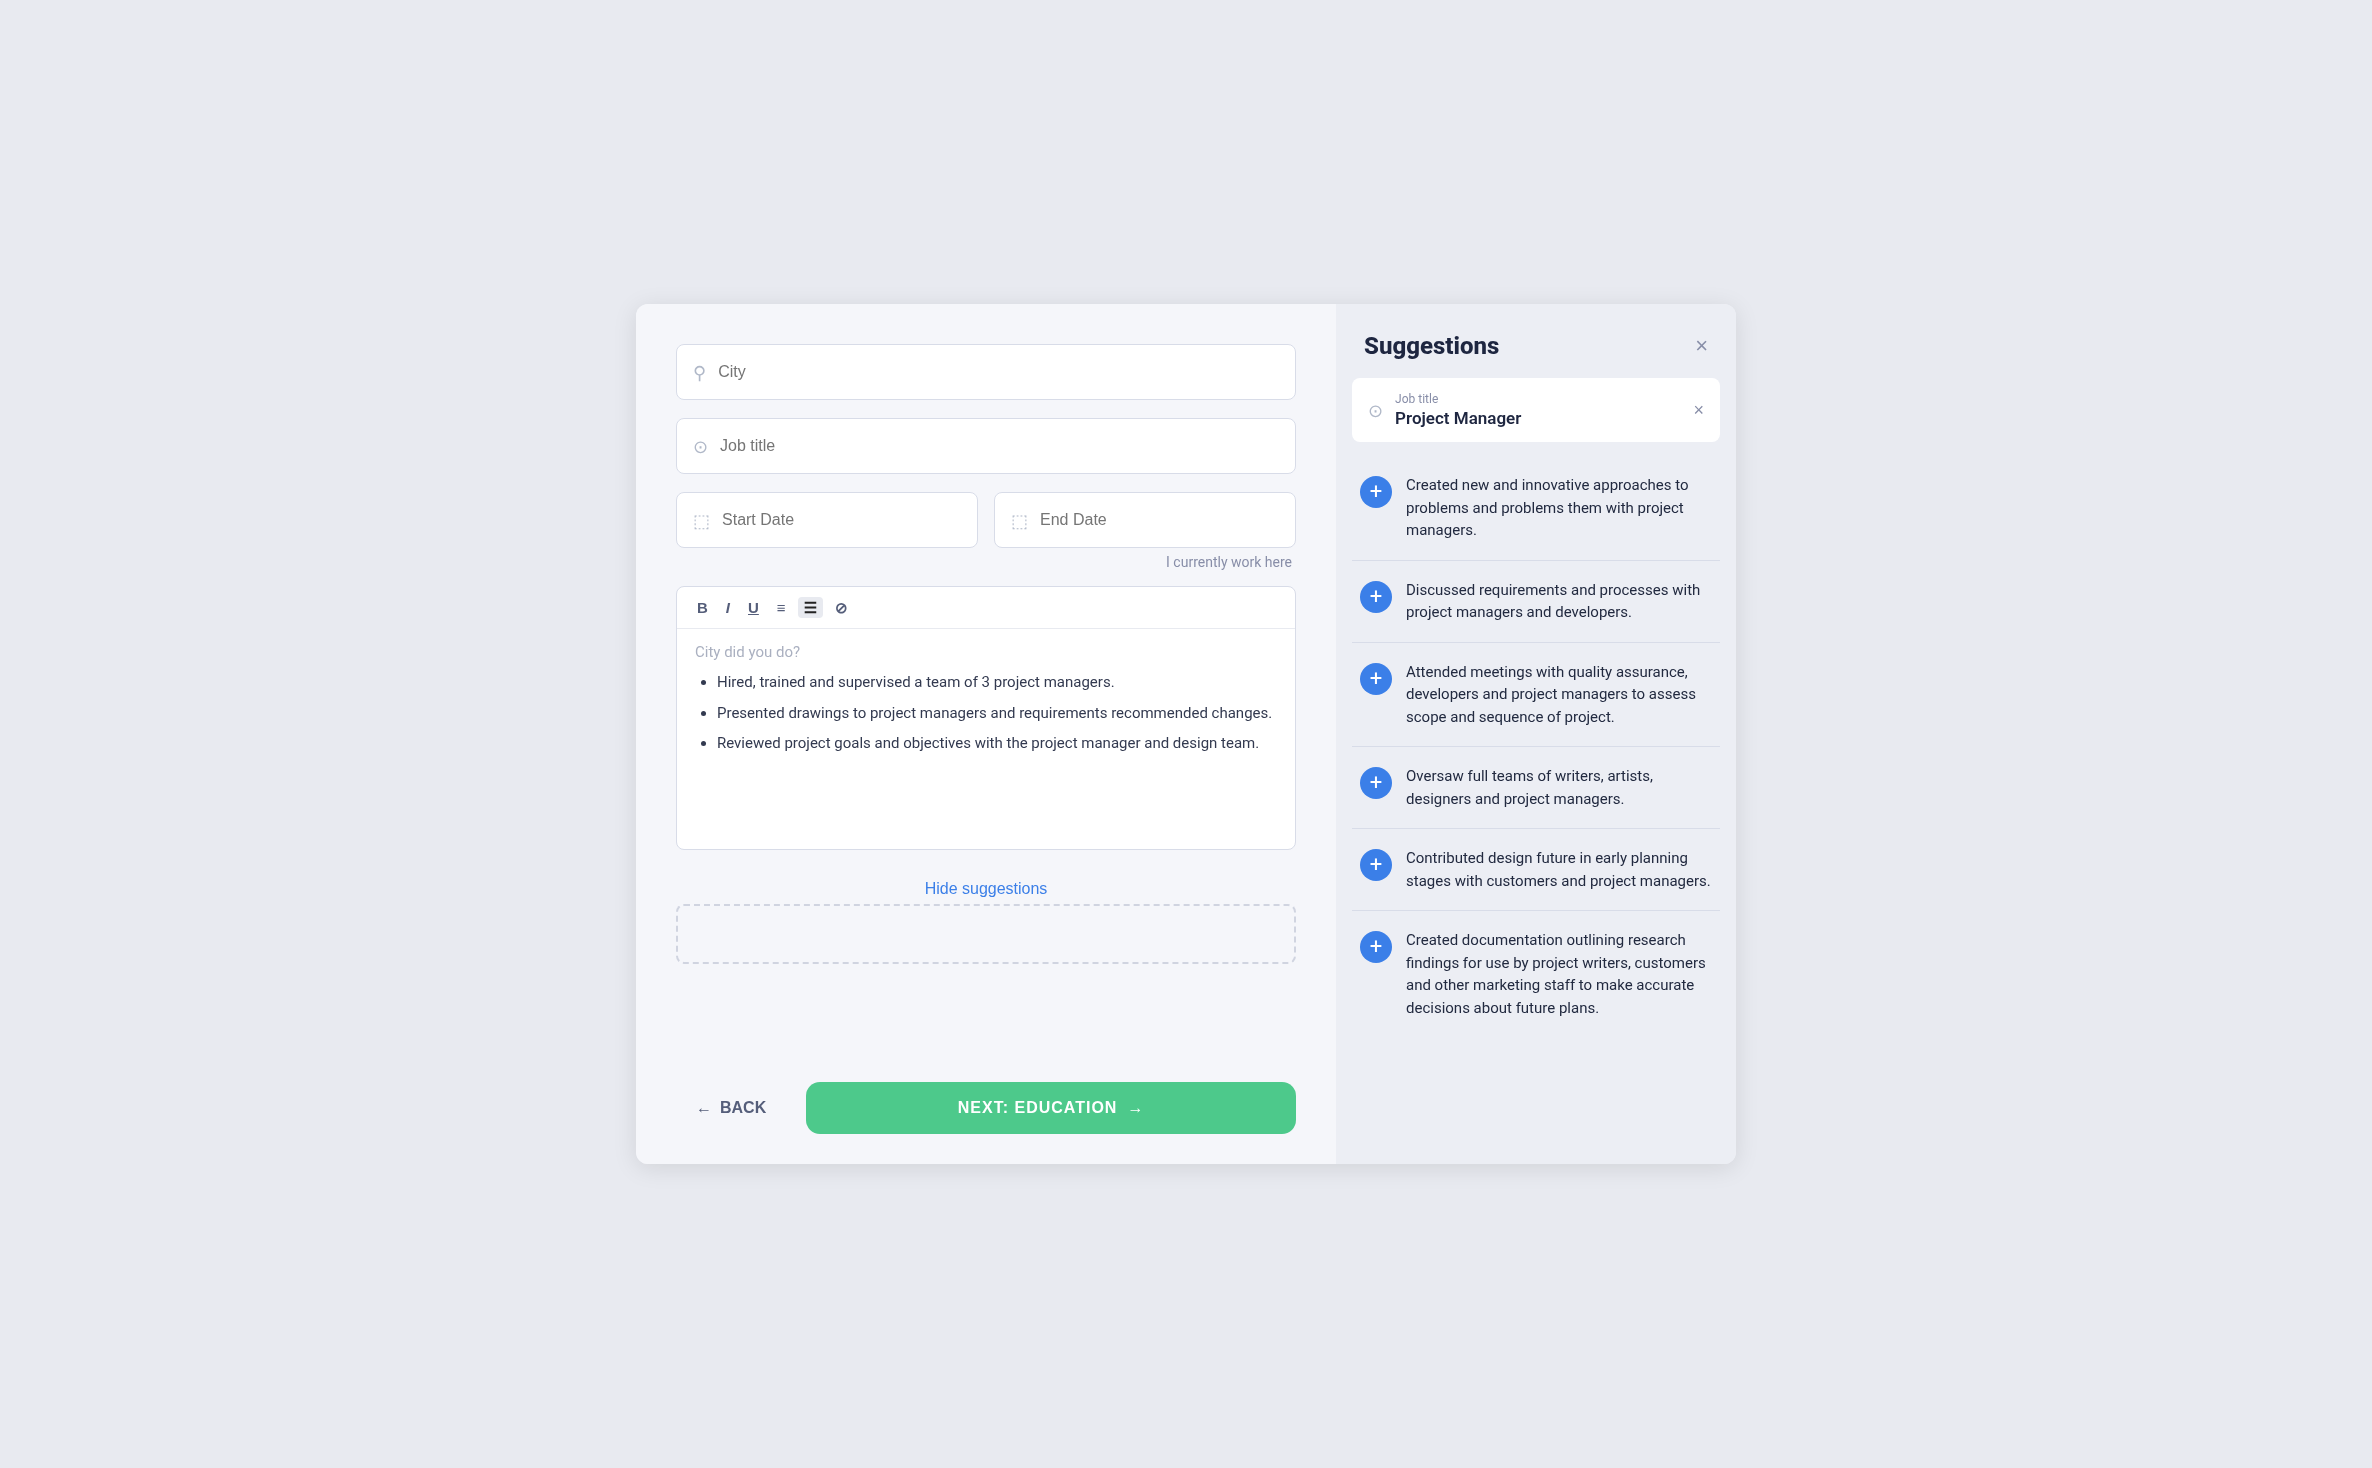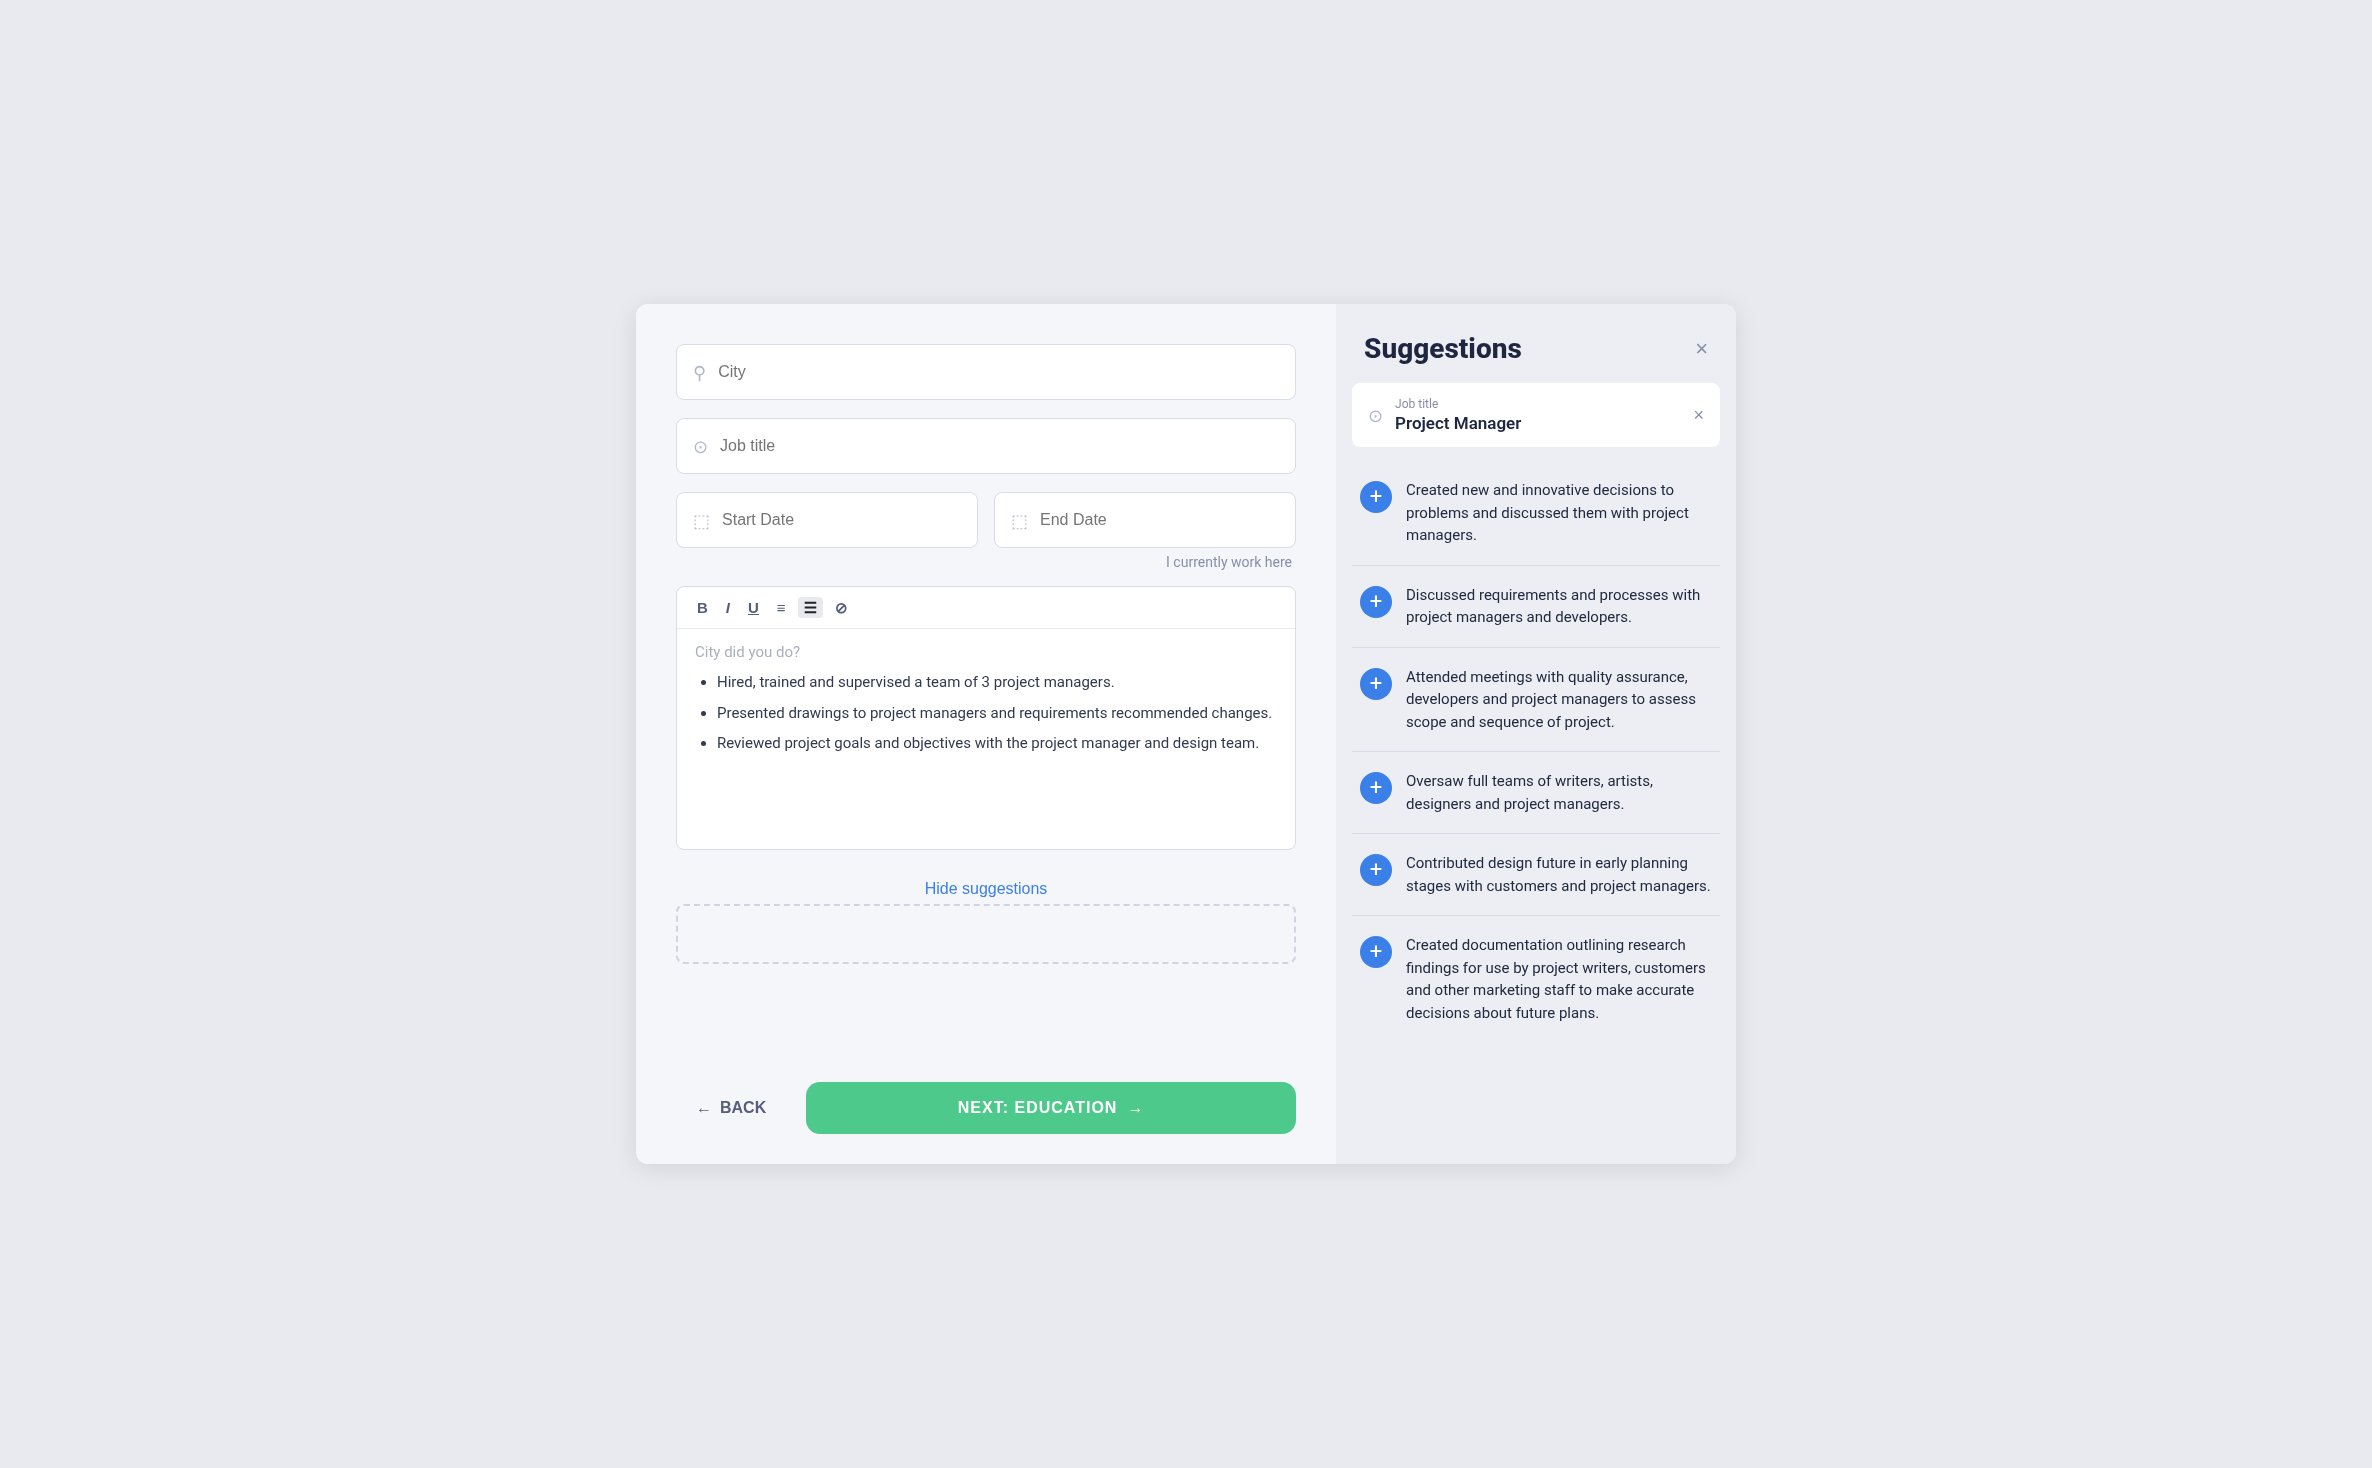--- a/index.html
+++ b/index.html
@@ -178,21 +178,21 @@
       display: flex;
       flex-direction: column;
     }
     .suggestions-header {
       display: flex;
       align-items: center;
       justify-content: space-between;
       padding: 28px 28px 18px 28px;
     }
     .suggestions-title {
-      font-size: 28px;
+      font-size: 24px;
       font-weight: 800;
       color: #1e2640;
     }
     .close-btn {
       background: none;
       border: none;
       font-size: 22px;
       color: #888ea8;
       cursor: pointer;
       line-height: 1;
@@ -354,21 +354,21 @@
       <div class="job-title-content">
         <div class="job-title-label">Job title</div>
         <div class="job-title-value">Project Manager</div>
       </div>
       <button class="job-title-clear">×</button>
     </div>
 
     <div class="suggestions-list">
       <div class="suggestion-item">
         <div class="suggestion-add-icon">+</div>
-        <span class="suggestion-text">Created new and innovative decisions to problems and discussed them with project managers.</span>
+        <span class="suggestion-text">Created new and innovative approaches to problems and problems them with project managers.</span>
       </div>
       <div class="suggestion-item">
         <div class="suggestion-add-icon">+</div>
         <span class="suggestion-text">Discussed requirements and processes with project managers and developers.</span>
       </div>
       <div class="suggestion-item">
         <div class="suggestion-add-icon">+</div>
         <span class="suggestion-text">Attended meetings with quality assurance, developers and project managers to assess scope and sequence of project.</span>
       </div>
       <div class="suggestion-item">

